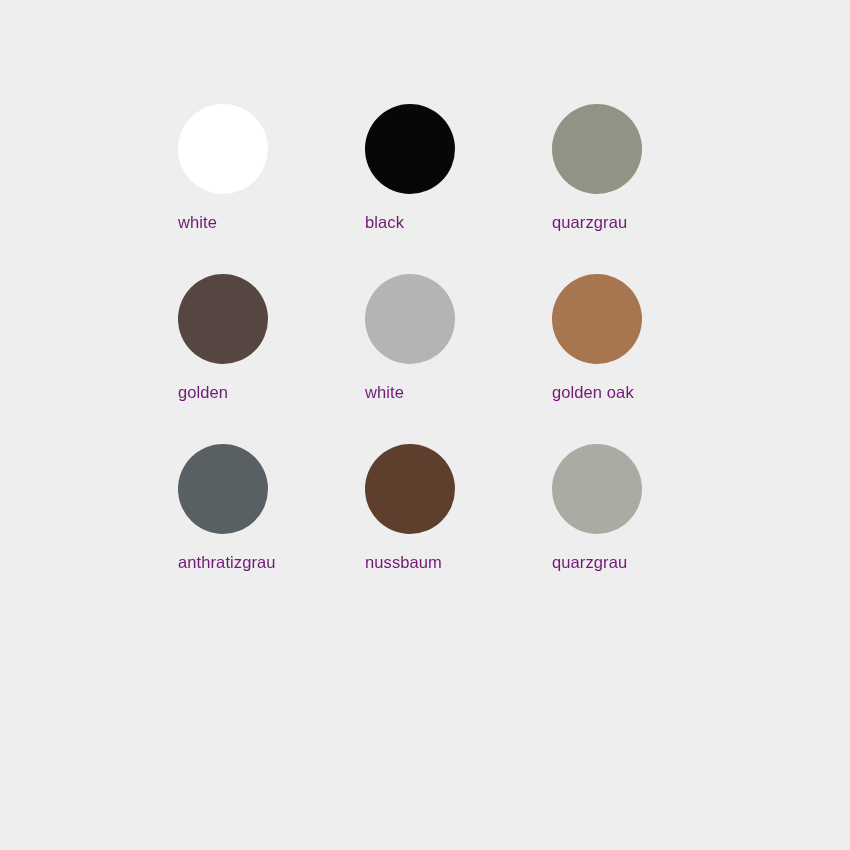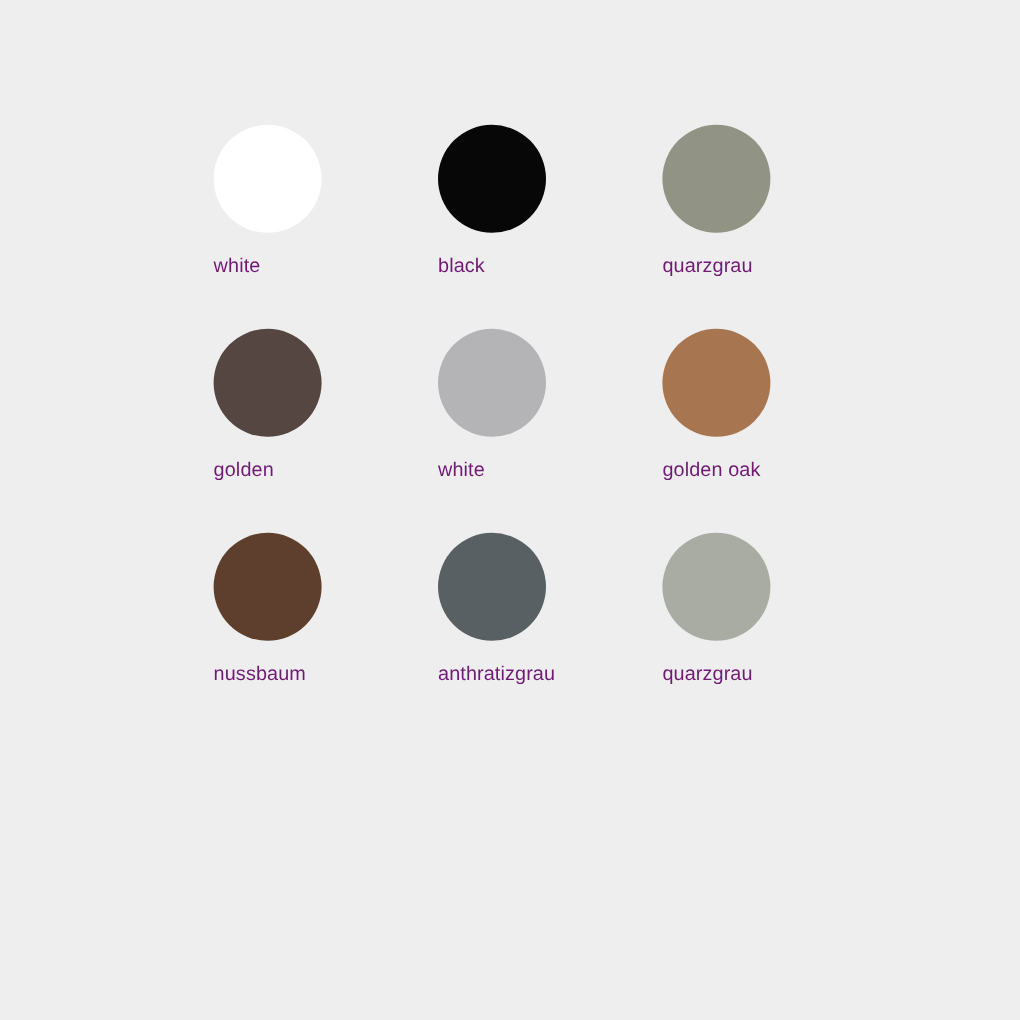--- a/index.html
+++ b/index.html
@@ -71,25 +71,25 @@
       </div>
       <div class="swatch-cell">
         <span class="swatch-dot" style="background: rgb(180, 180, 182);"></span>
         <span class="swatch-label">white</span>
       </div>
       <div class="swatch-cell">
         <span class="swatch-dot" style="background: rgb(167, 117, 79);"></span>
         <span class="swatch-label">golden oak</span>
       </div>
       <div class="swatch-cell">
+        <span class="swatch-dot" style="background: rgb(88, 96, 99);"></span>
+        <span class="swatch-label">anthratizgrau</span>
+      </div>
+      <div class="swatch-cell">
         <span class="swatch-dot" style="background: rgb(94, 63, 45);"></span>
         <span class="swatch-label">nussbaum</span>
-      </div>
-      <div class="swatch-cell">
-        <span class="swatch-dot" style="background: rgb(88, 96, 99);"></span>
-        <span class="swatch-label">anthratizgrau</span>
       </div>
       <div class="swatch-cell">
         <span class="swatch-dot" style="background: rgb(168, 172, 163);"></span>
         <span class="swatch-label">quarzgrau</span>
       </div>
     </div>
 </div>
 
 </body></html>

